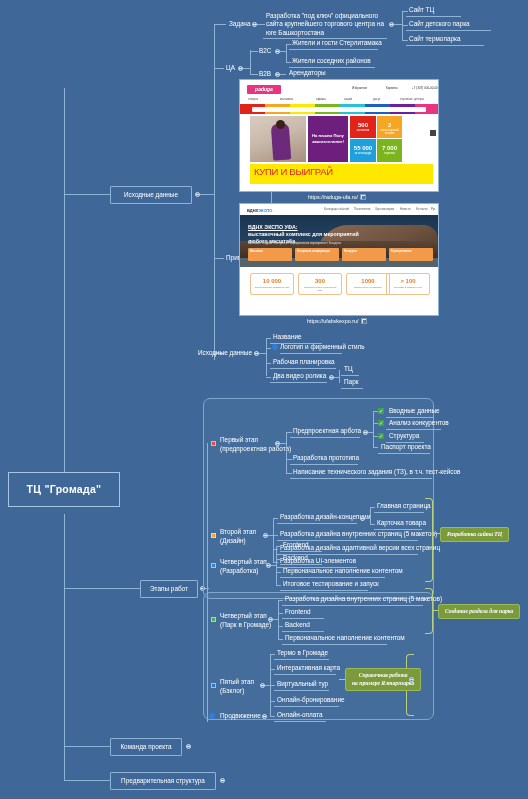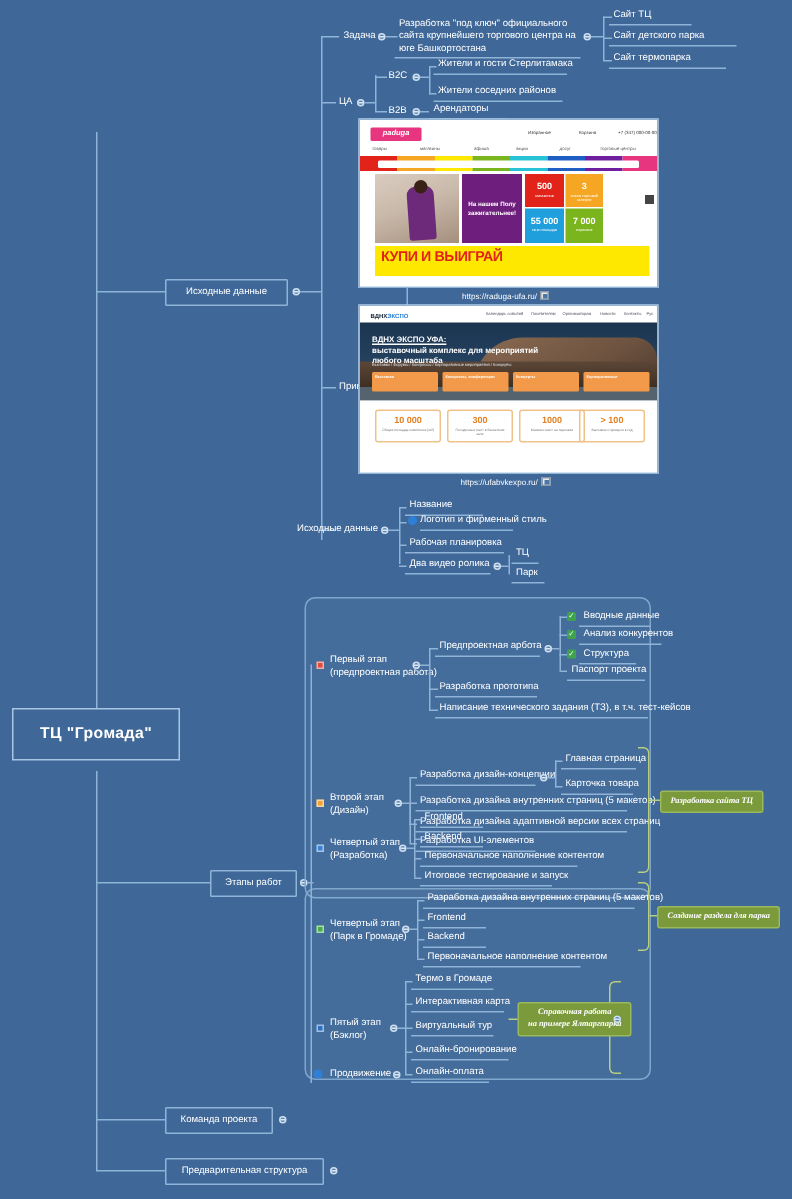--- a/index.html
+++ b/index.html
@@ -184,21 +184,21 @@
   .rg-t { position:absolute; color:#fff; text-align:center; }
   .rg-red { left:110px; top:2px; width:26px; height:22px; background:#e2231a; }
   .rg-org { left:137px; top:2px; width:25px; height:22px; background:#f5a623; }
   .rg-cya { left:110px; top:25px; width:26px; height:23px; background:#1fa0dc; }
   .rg-grn { left:137px; top:25px; width:25px; height:23px; background:#7ab51d; }
   .rg-num { font-size:6px; font-weight:bold; margin-top:6px; }
   .rg-sub { font-size:2.6px; margin-top:1px; }
   .rg-yellow { position:absolute; left:10px; top:50px; right:5px; height:20px;
                background:#ffe800; }
   .rg-yellow b { position:absolute; left:4px; top:2px; color:#e2231a;
-                 font-size:9.5px; font-weight:bold; letter-spacing:-.3px;}
+                 font-size:9.5px; font-weight:normal; letter-spacing:-.3px;}
   .rg-sidebtn { position:absolute; right:2px; top:16px; width:6px; height:6px;
                 background:#444; }
 
   
   .ue-head { position:absolute; left:0; top:0; width:100%; height:11px; background:#fff; }
   .ue-logo { position:absolute; left:7px; top:3.5px; font-size:4px; font-weight:bold; color:#123; }
   .ue-logo span { color:#2a7fd4; }
   .ue-nav { position:absolute; top:4px; font-size:2.7px; color:#556; }
   .ue-hero { position:absolute; left:0; top:11px; width:100%; height:52px;
              background:linear-gradient(180deg,#1b3550 0%,#24415f 50%,#3b5a76 100%); }

